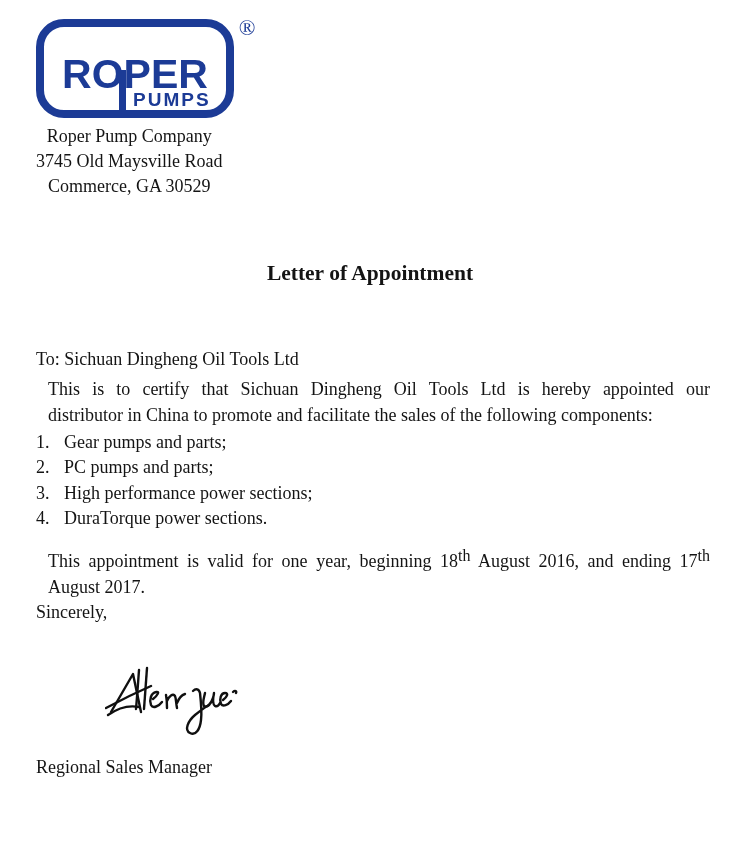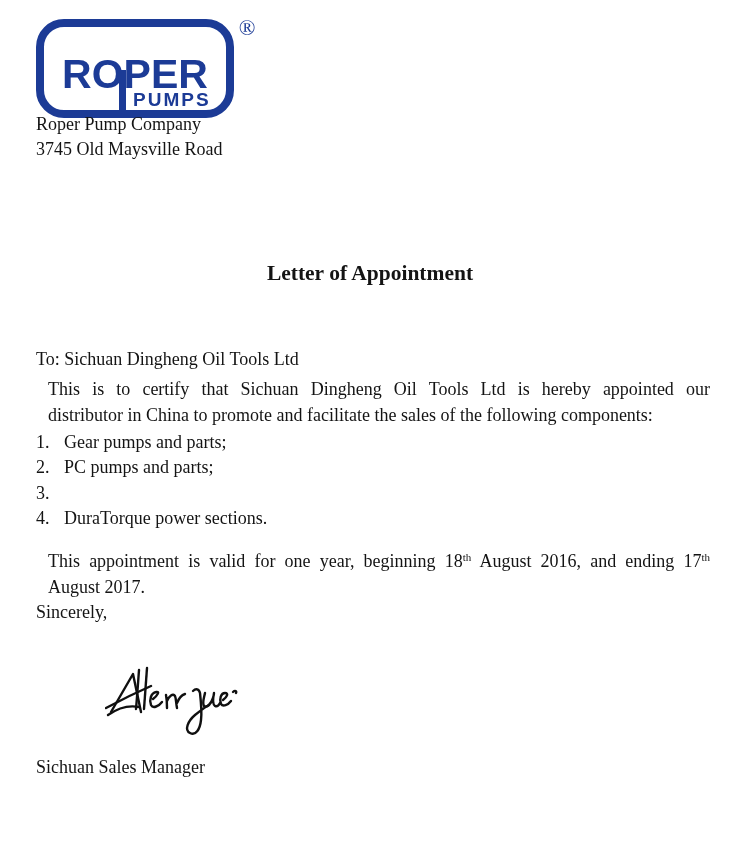--- a/index.html
+++ b/index.html
@@ -12,40 +12,40 @@
     color: #141414;
     overflow: hidden;
   }
   .abs { position: absolute; }
 
   
   .logo { left: 36px; top: 14px; width: 224px; height: 106px; }
   .logo svg { display: block; width: 100%; height: 100%; }
 
   
-  .address { left: 36px; top: 112px; font-size: 18px; line-height: 25px; }
+  .address { left: 36px; top: 124px; font-size: 18px; line-height: 25px; text-align: center; }
 
   
   .title {
     left: 0; right: 0; top: 258px;
     text-align: center;
     font-size: 21.5px;
     font-weight: bold;
     line-height: 30px;
     margin: 0;
   }
 
   .to-line { left: 36px; top: 328px; font-size: 18px; line-height: 25px; margin-top: 19px; }
 
   .para { left: 48px; right: 30px; font-size: 18px; line-height: 25.5px; }
   .intro { top: 377px; }
   .valid { top: 549px; }
   .jline { text-align: justify; text-align-last: justify; }
 
-  sup { font-size: 11px; line-height: 0; vertical-align: 6px; font-family: Liberation Serif, serif; }
+  sup { font-size: 16px; line-height: 0; vertical-align: 6px; font-family: Liberation Serif, serif; }
 
   .list { left: 36px; right: 30px; top: 430px; font-size: 18px; line-height: 25.3px; }
   .li { display: flex; }
   .li .num { width: 28px; flex: 0 0 28px; }
 
   .sincerely { left: 36px; top: 600px; font-size: 18px; line-height: 25px; }
 
   .signature { left: 105px; top: 660px; width: 145px; height: 82px; }
   .signature svg { display: block; width: 100%; height: 100%; }
   .sig-stroke { fill: none; stroke: #101010; stroke-width: 2.4; stroke-linecap: round; stroke-linejoin: round; }
@@ -66,20 +66,21 @@
       <text class="logo-brand" x="99" y="74" font-size="41" fill="#1c3b96" text-anchor="middle">ROPER</text>
       <rect x="83" y="56" width="7" height="45" fill="#1c3b96"></rect>
       <text class="logo-sub" x="97" y="92" font-size="19" fill="#1c3b96">PUMPS</text>
       <text x="211" y="21" font-size="22" fill="#1c3b96" text-anchor="middle">®</text>
     </svg>
   </div>
 
   <div class="abs address">
     <div>Roper Pump Company</div>
     <div>3745 Old Maysville Road</div>
+    <div>Commerce, GA 30529</div>
   </div>
 
   <h1 class="abs title">Letter of Appointment</h1>
 
   <div class="abs to-line">To: Sichuan Dingheng Oil Tools Ltd</div>
 
   <div class="abs para intro">
     <div class="jline">This is to certify that Sichuan Dingheng Oil Tools Ltd is hereby appointed our</div>
     <div>distributor in China to promote and facilitate the sales of the following components:</div>
   </div>
@@ -88,20 +89,21 @@
     <div class="li">
       <span class="num">1.</span>
       <span>Gear pumps and parts;</span>
     </div>
     <div class="li">
       <span class="num">2.</span>
       <span>PC pumps and parts;</span>
     </div>
     <div class="li">
       <span class="num">3.</span>
+      <span>High performance power sections;</span>
     </div>
     <div class="li">
       <span class="num">4.</span>
       <span>DuraTorque power sections.</span>
     </div>
   </div>
 
   <div class="abs para valid">
     <div class="jline"><span>This appointment is valid for one year, beginning 18</span><sup>th</sup><span> August 2016, and ending 17</span><sup>th</sup></div>
     <div>August 2017.</div>
@@ -118,15 +120,15 @@
       <path class="sig-stroke" d="M42,8 C41,23 40,37 39,49"></path>
       <path class="sig-stroke" d="M48,39 C53,35 55,31 51,32 C46,33 44,40 46,45 C48,49 54,46 57,42"></path>
       <path class="sig-stroke" d="M61,35 C62,40 62,44 62,48 M62,41 C64,36 68,33 70,36 C71,38 71,43 72,48 M72,43 C74,38 77,35 80,34"></path>
       <path class="sig-stroke" d="M88,31 C91,28 94,29 95,33 C96,42 97,53 96,60 C95,69 91,76 85,73 C79,70 83,61 90,55 C95,51 100,47 104,45"></path>
       <path class="sig-stroke" d="M100,33 C99,38 97,43 99,46 C102,48 106,44 108,38 C109,35 109,33 109,33 C108,38 107,44 110,46 C112,47 114,45 115,43"></path>
       <path class="sig-stroke" d="M118,40 C122,37 124,33 120,33 C116,33 114,39 116,44 C118,47 123,45 126,41"></path>
       <path class="sig-stroke" d="M128,32 C130,30 132,31 131,33"></path>
     </svg>
   </div>
 
-  <div class="abs signer-title">Sichuan Sales Manager</div>
+  <div class="abs signer-title">Regional Sales Manager</div>
 
 </div>
 
 </body></html>

